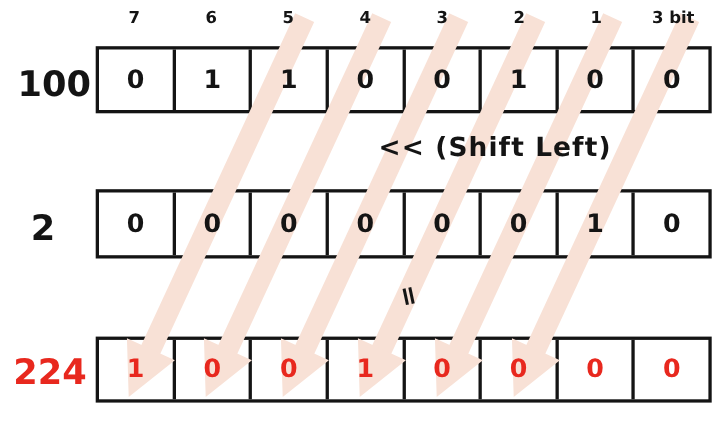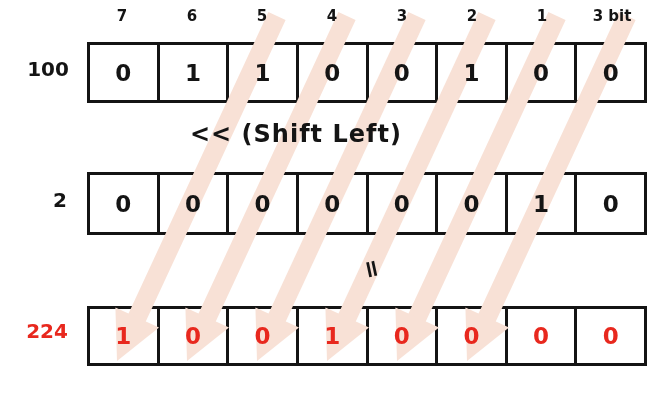--- a/index.html
+++ b/index.html
@@ -48,32 +48,31 @@
     z-index: 3;             
     font-size: 23px;
     font-weight: bold;
   }
   .register.result .cell span { color: var(--result-red, #e8281e); }
 
   
   .row-label {
     position: absolute;
     z-index: 3;
-    text-align: center;
-    font-size: 20px;
+    font-size: 32px;
     font-weight: bold;
   }
   .row-label.result { color: var(--result-red, #e8281e); }
 
   
   .shift-label {
     position: absolute;
     left: 190px; top: 120px; width: 366px;
     z-index: 3;
-    text-align: left;
+    text-align: right;
     font-size: 24px;
     font-weight: bold;
     letter-spacing: 1px;
   }
   .equals {
     position: absolute;
     left: 362px; top: 255px;
     z-index: 3;
     font-size: 24px;
     font-weight: bold;

